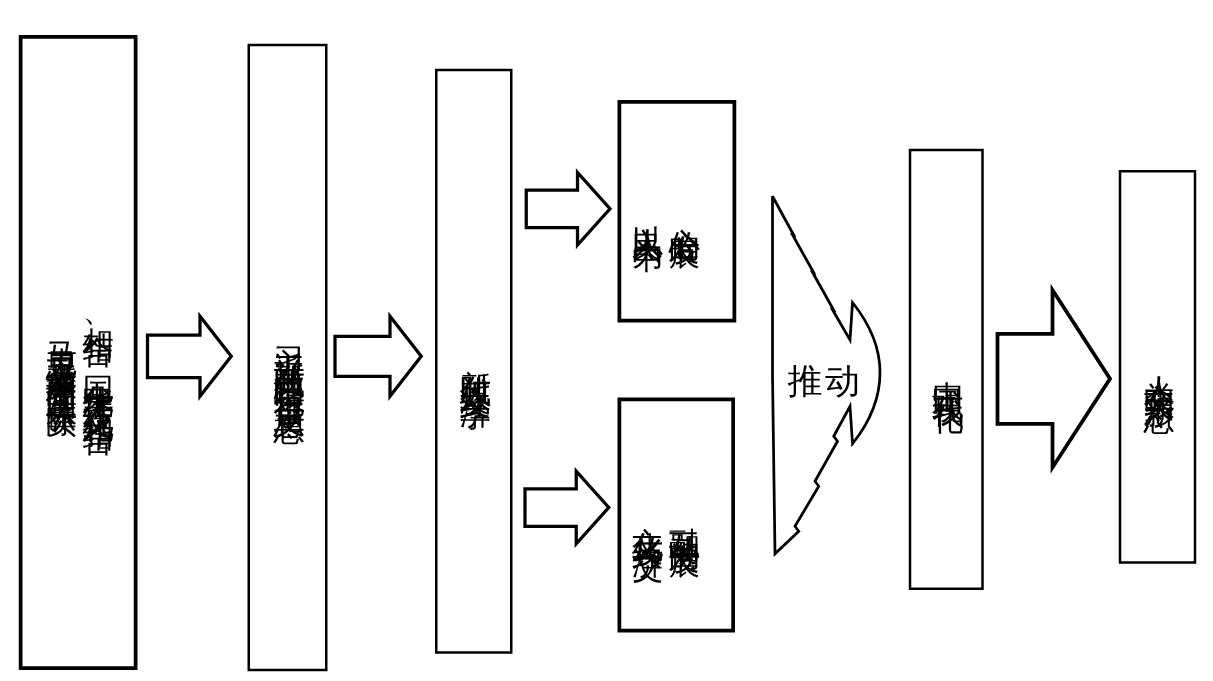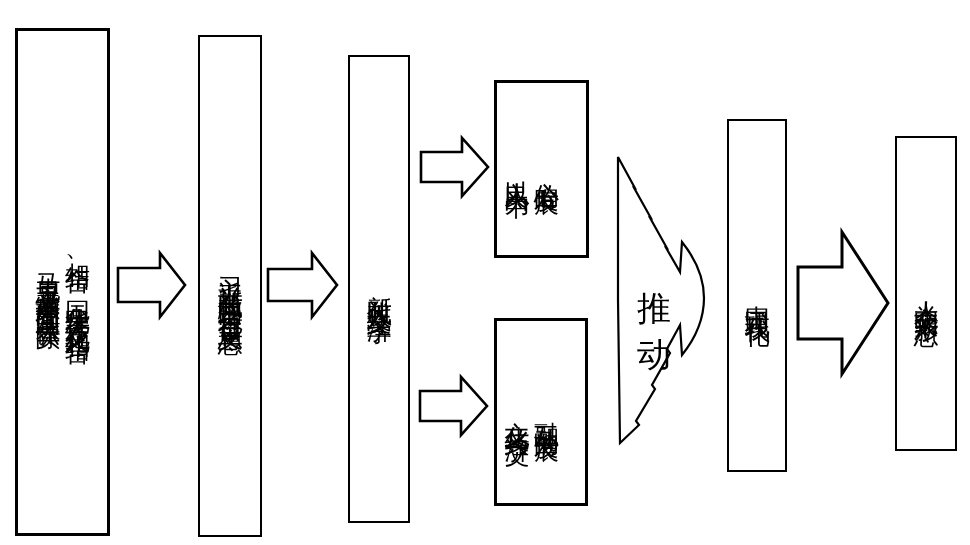--- a/index.html
+++ b/index.html
@@ -62,22 +62,22 @@
     line-height: 1.18;
     letter-spacing: 3.5px;
     white-space: nowrap;
     color: #000000;
   }
   #merge-label {
     position: absolute;
     left: 620px;
     top: 286px;
     width: 70px;
-    text-align: center;
-    font-size: 34px;
+    text-align: right;
+    font-size: 28px;
     letter-spacing: 2px;
     color: #000000;
   }
 </style>
 </head>
 <body>
 
 <div id="canvas">
 
   <svg id="arrow-layer" viewBox="0 0 970 545" xmlns="http://www.w3.org/2000/svg">

